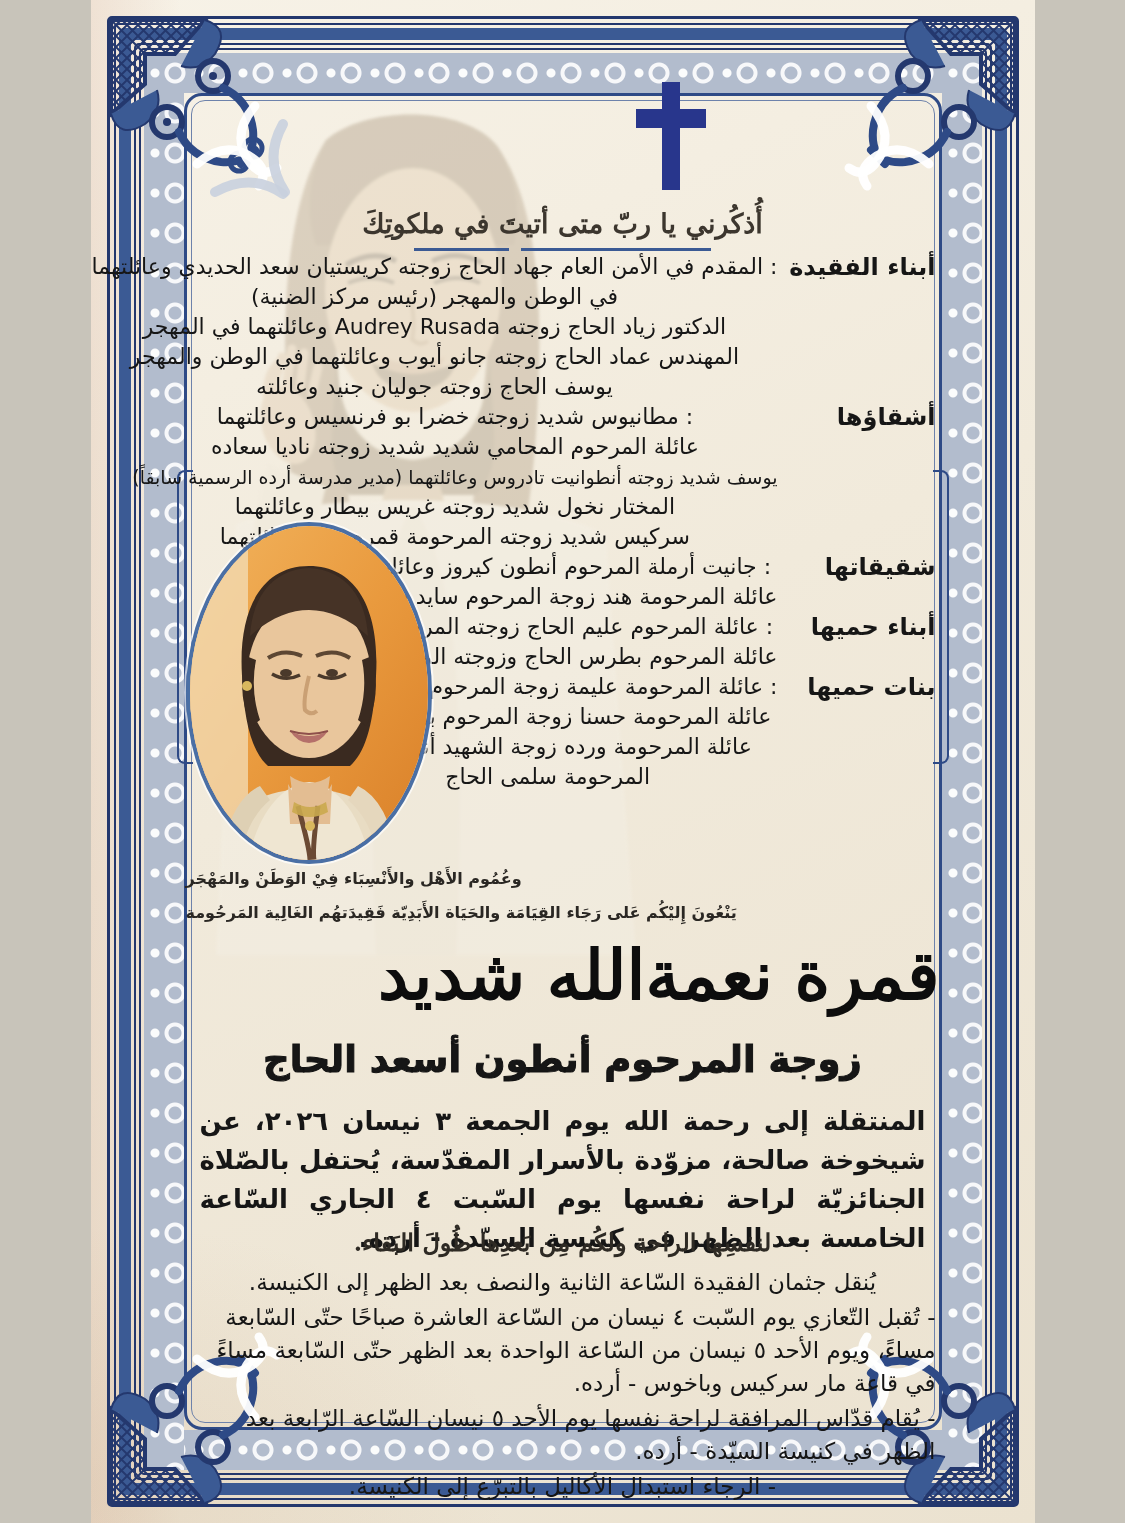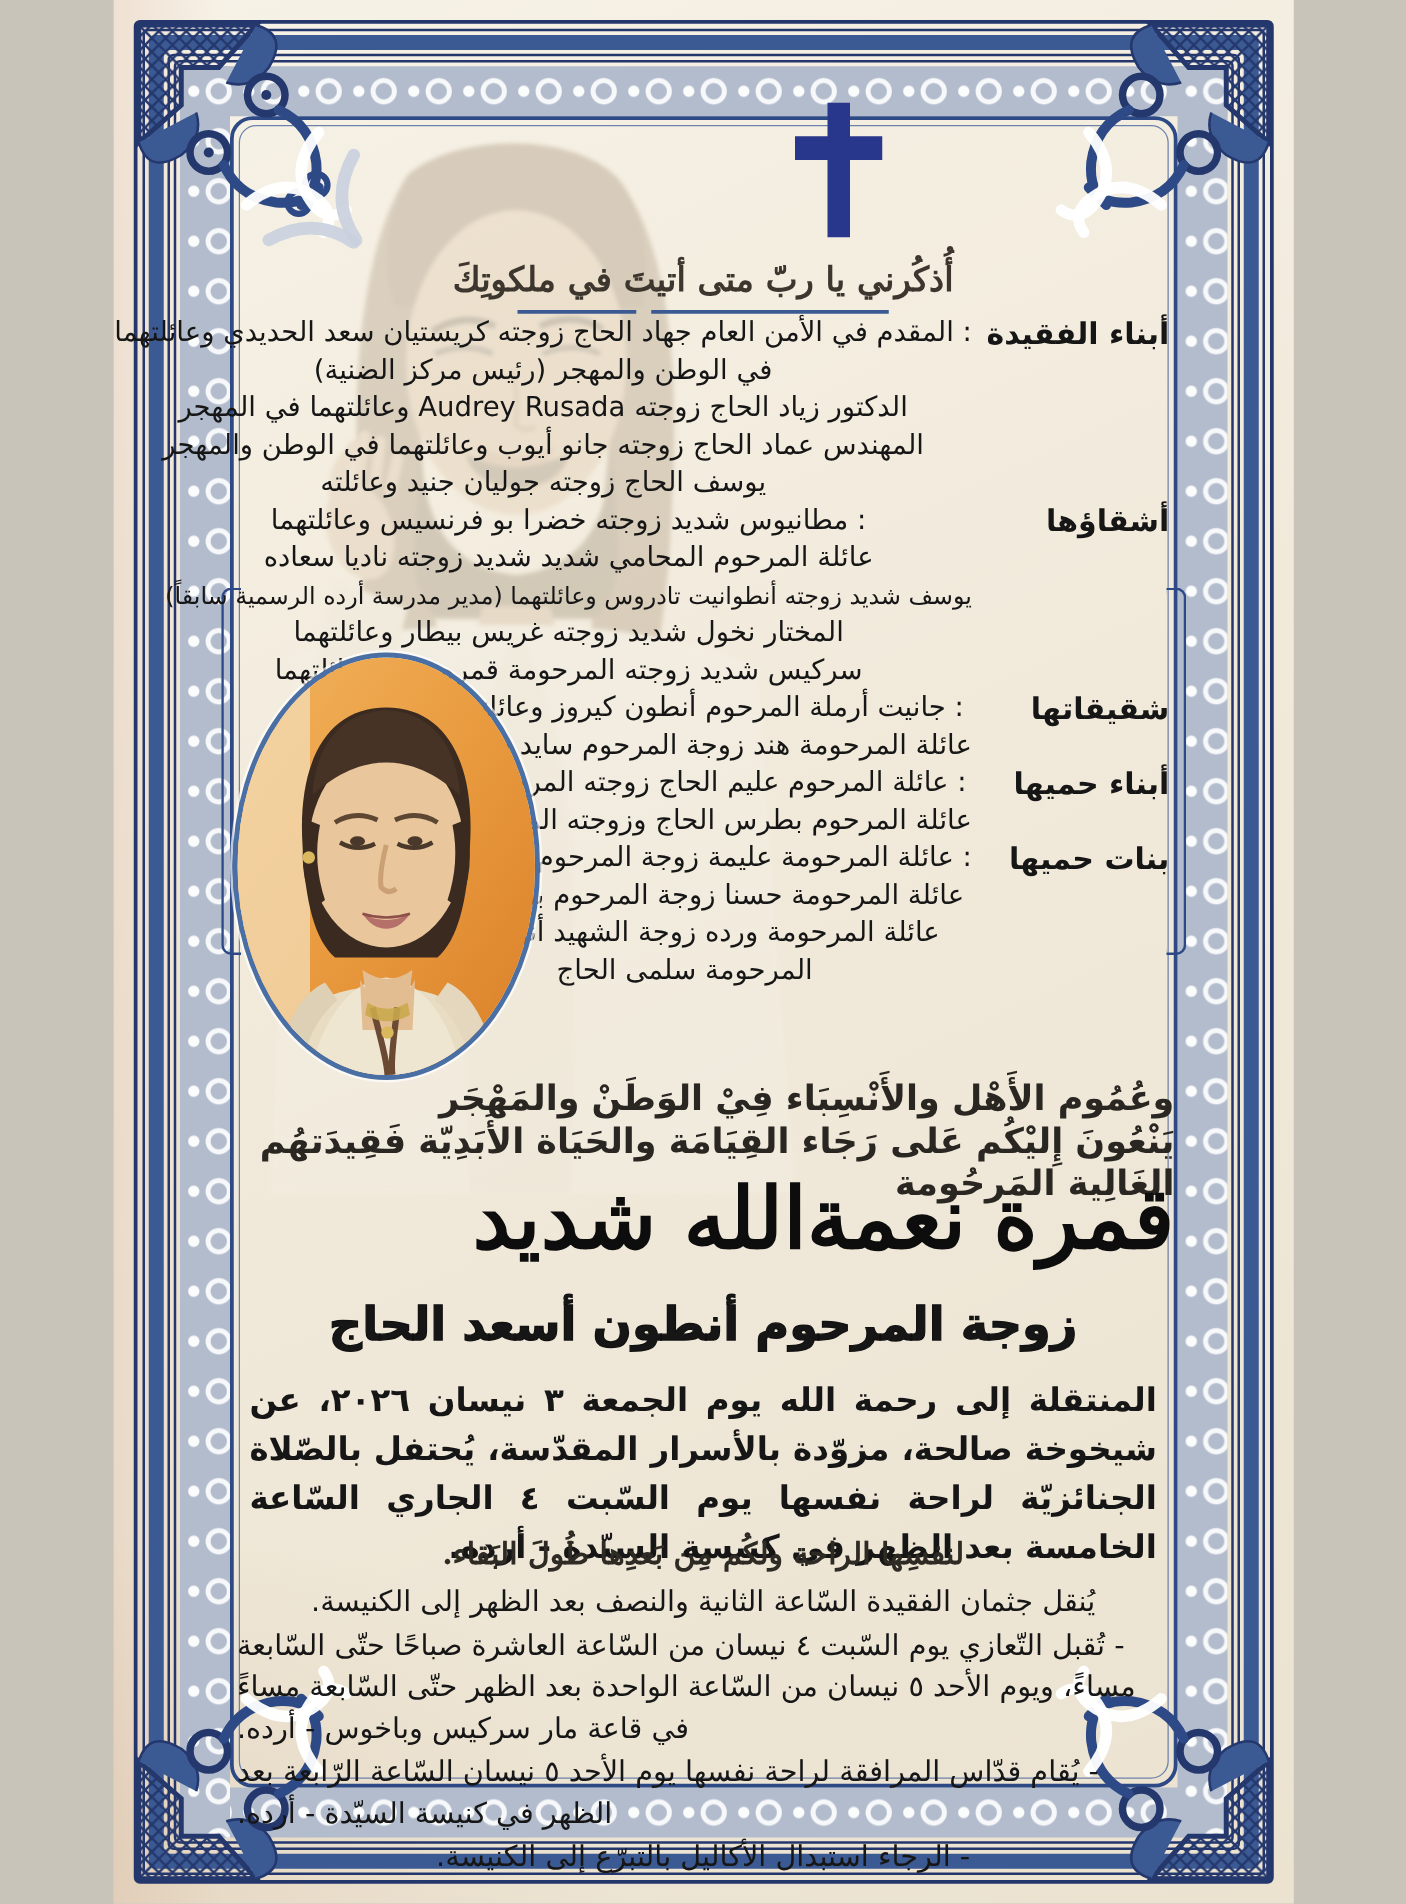--- a/index.html
+++ b/index.html
@@ -51,32 +51,32 @@
   .verse-underline .u1{width:190px;} .verse-underline .u2{width:95px;}
   .families{position:absolute;top:172px;left:0;right:0;}
   .fam-row{display:flex;direction:rtl;align-items:flex-start;}
   .fam-label{width:158px;flex:0 0 158px;font-size:24px;font-weight:bold;line-height:30px;padding-right:4px;}
   .fam-lines{flex:1;text-align:center;}
   .fam-line{font-size:22px;font-weight:normal;line-height:30px;white-space:nowrap;padding-left:16px;}
   .fam-line.small{font-size:19px;}
   .fam-row.beside-photo .fam-lines{padding-left:210px;}
   .photo{position:absolute;left:0px;top:442px;width:238px;height:334px;border-radius:50%;
     overflow:hidden;border:4px solid #4a6fa5;box-shadow:0 0 0 2px rgba(255,255,255,.7);}
-  .intro{position:absolute;top:782px;left:0;right:0;text-align:right;
-    font-size:28px;font-weight:bold;color:#2a2723;line-height:34px;}
+  .intro{position:absolute;top:782px;left:0;right:0;text-align:left;
+    font-size:16px;font-weight:bold;color:#2a2723;line-height:34px;}
   .big-name{position:absolute;top:856px;left:0;right:0;text-align:right;
     font-size:68px;font-weight:normal;color:#0d0d0d;-webkit-text-stroke:2px #0d0d0d;letter-spacing:-1px;}
   .sub-name{position:absolute;top:958px;left:0;right:0;text-align:center;
     font-size:37px;font-weight:bold;-webkit-text-stroke:1px #111;}
   .death-par{position:absolute;top:1022px;left:14px;right:14px;
     font-size:26px;font-weight:bold;line-height:39px;text-align:justify;text-align-last:right;}
   .verse-bottom{position:absolute;top:1148px;left:0;right:0;text-align:center;
     font-family:"DejaVu Serif",serif;font-size:24px;font-weight:bold;color:#2e2a24;}
   .notices{position:absolute;top:1186px;left:4px;right:4px;font-size:23px;font-weight:normal;line-height:33px;}
-  .notice{text-align:left;margin-bottom:2px;}
+  .notice{text-align:right;margin-bottom:2px;}
   .notice.center{text-align:center;}
 </style>
 </head>
 <body>
 
 <div class="page">
 
   <div class="tint-left"></div>
   <div class="tint-bl"></div>
 

